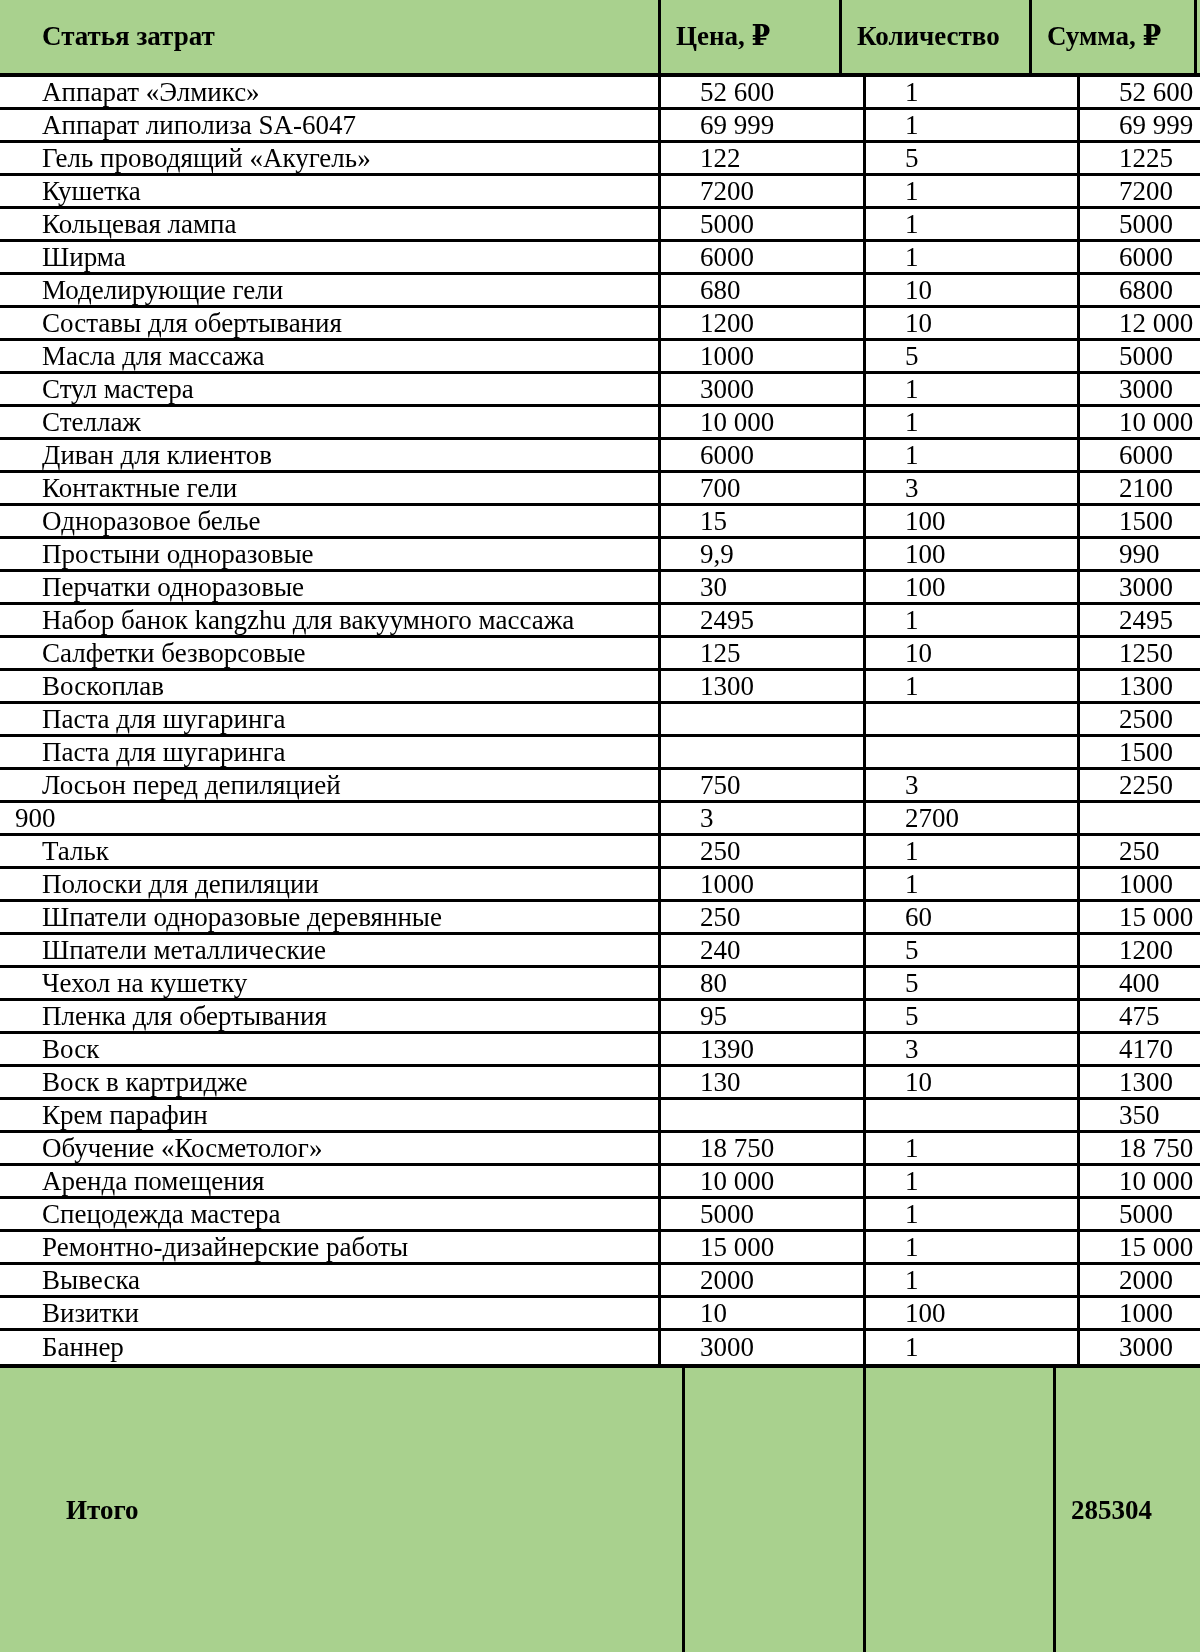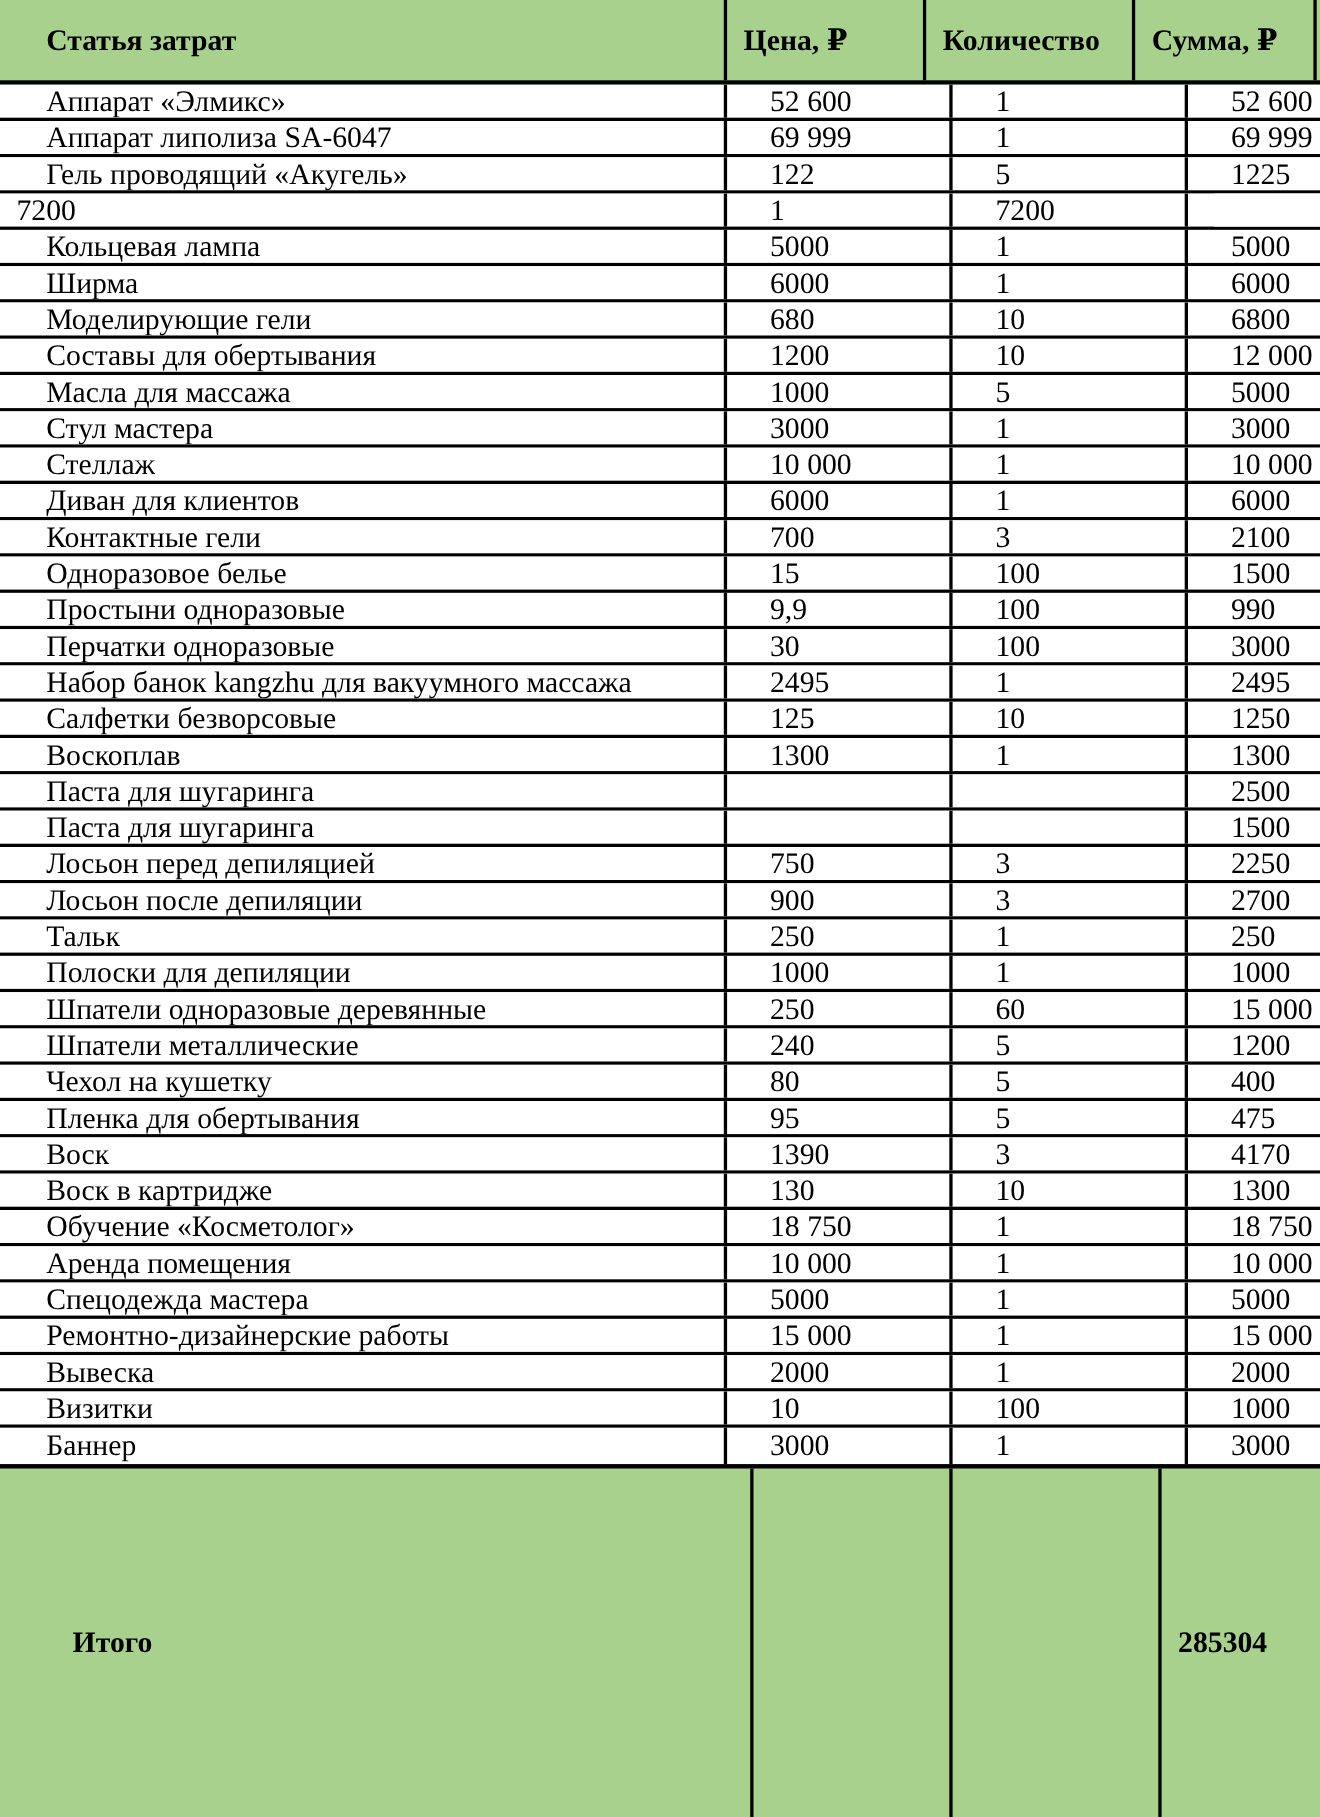--- a/index.html
+++ b/index.html
@@ -96,20 +96,21 @@
           <div class="cell sliver"></div>
         </div>
         <div class="row data">
           <div class="cell c1">Гель проводящий «Акугель»</div>
           <div class="cell c2">122</div>
           <div class="cell c3">5</div>
           <div class="cell c4">1225</div>
           <div class="cell sliver"></div>
         </div>
         <div class="row data">
+          <div class="cell c1">Кушетка</div>
           <div class="cell c2">7200</div>
           <div class="cell c3">1</div>
           <div class="cell c4">7200</div>
           <div class="cell sliver"></div>
         </div>
         <div class="row data">
           <div class="cell c1">Кольцевая лампа</div>
           <div class="cell c2">5000</div>
           <div class="cell c3">1</div>
           <div class="cell c4">5000</div>
@@ -228,21 +229,20 @@
           <div class="cell sliver"></div>
         </div>
         <div class="row data">
           <div class="cell c1">Лосьон перед депиляцией</div>
           <div class="cell c2">750</div>
           <div class="cell c3">3</div>
           <div class="cell c4">2250</div>
           <div class="cell sliver"></div>
         </div>
         <div class="row data">
-          <div class="cell c1">Лосьон после депиляции</div>
           <div class="cell c2">900</div>
           <div class="cell c3">3</div>
           <div class="cell c4">2700</div>
           <div class="cell sliver"></div>
         </div>
         <div class="row data">
           <div class="cell c1">Тальк</div>
           <div class="cell c2">250</div>
           <div class="cell c3">1</div>
           <div class="cell c4">250</div>
@@ -288,20 +288,27 @@
           <div class="cell c2">1390</div>
           <div class="cell c3">3</div>
           <div class="cell c4">4170</div>
           <div class="cell sliver"></div>
         </div>
         <div class="row data">
           <div class="cell c1">Воск в картридже</div>
           <div class="cell c2">130</div>
           <div class="cell c3">10</div>
           <div class="cell c4">1300</div>
+          <div class="cell sliver"></div>
+        </div>
+        <div class="row data">
+          <div class="cell c1">Крем парафин</div>
+          <div class="cell c2"></div>
+          <div class="cell c3"></div>
+          <div class="cell c4">350</div>
           <div class="cell sliver"></div>
         </div>
         <div class="row data">
           <div class="cell c1">Обучение «Косметолог»</div>
           <div class="cell c2">18 750</div>
           <div class="cell c3">1</div>
           <div class="cell c4">18 750</div>
           <div class="cell sliver"></div>
         </div>
         <div class="row data">

